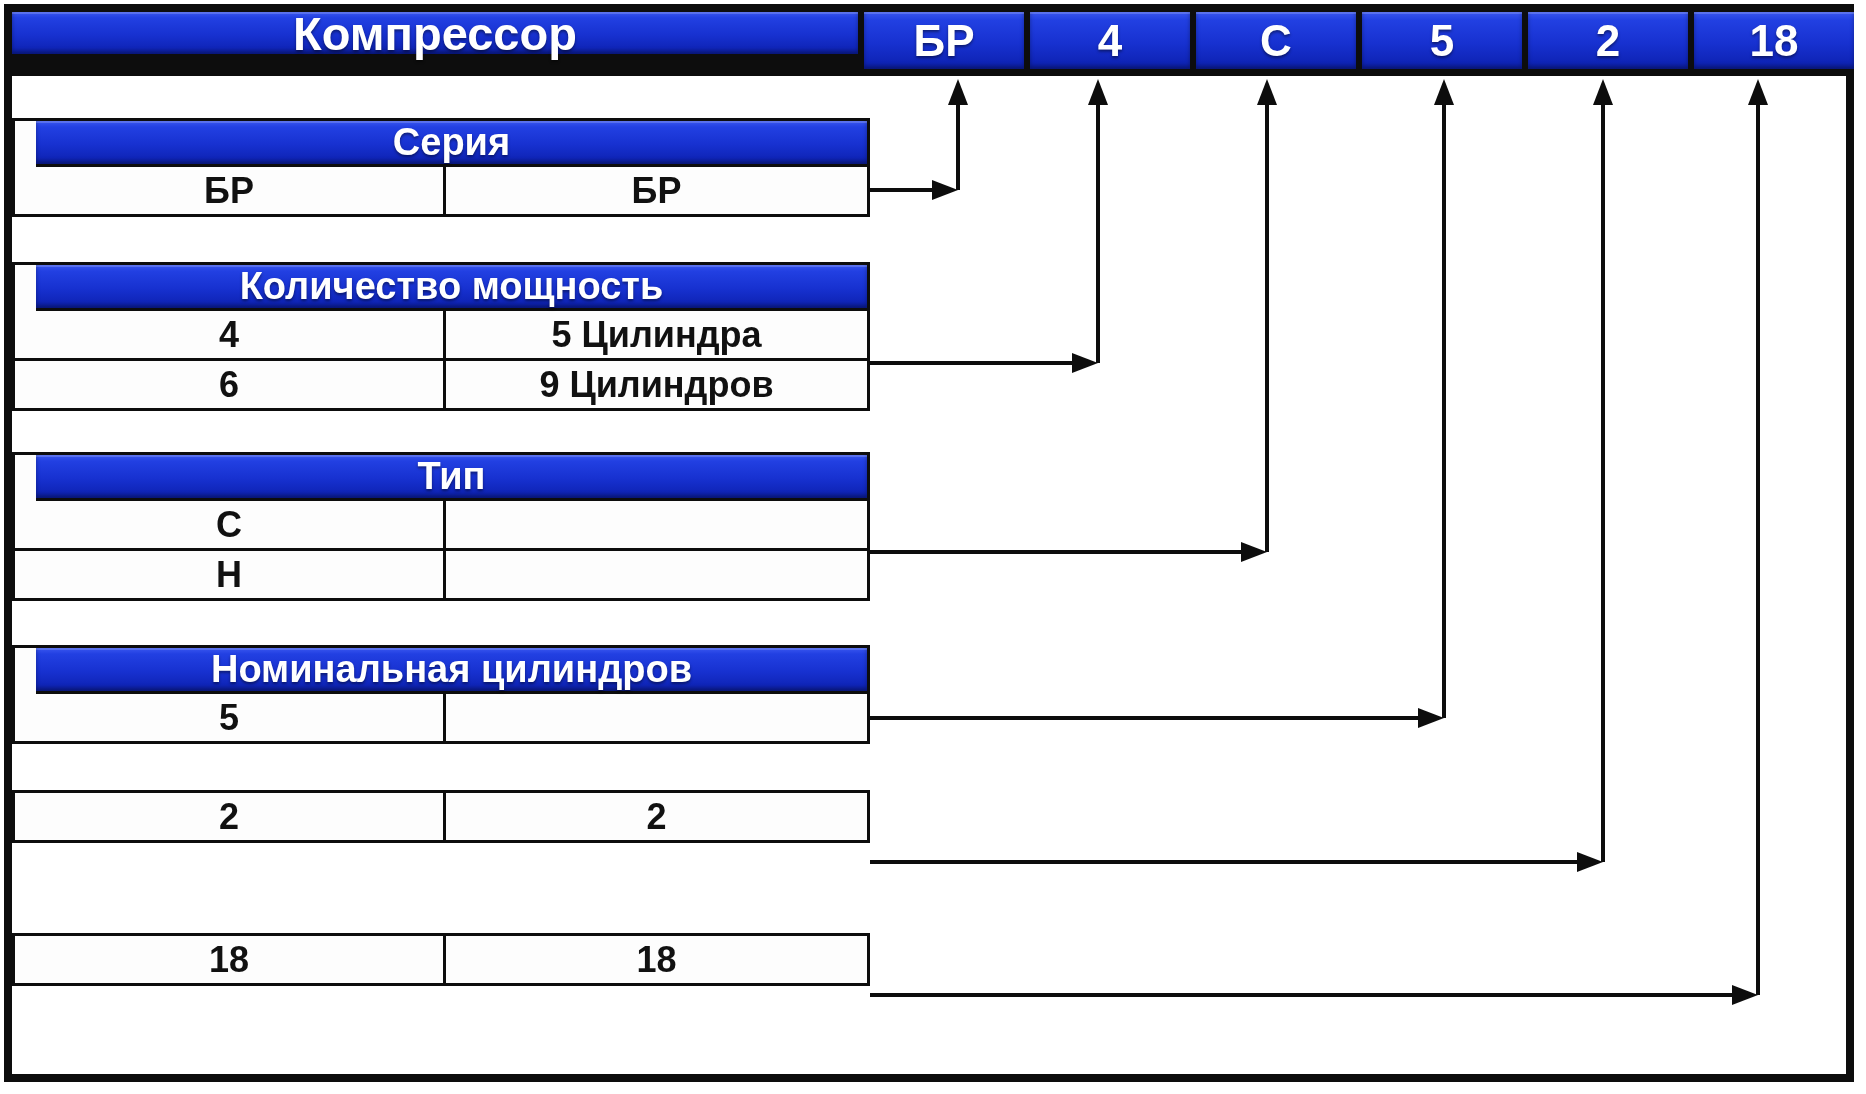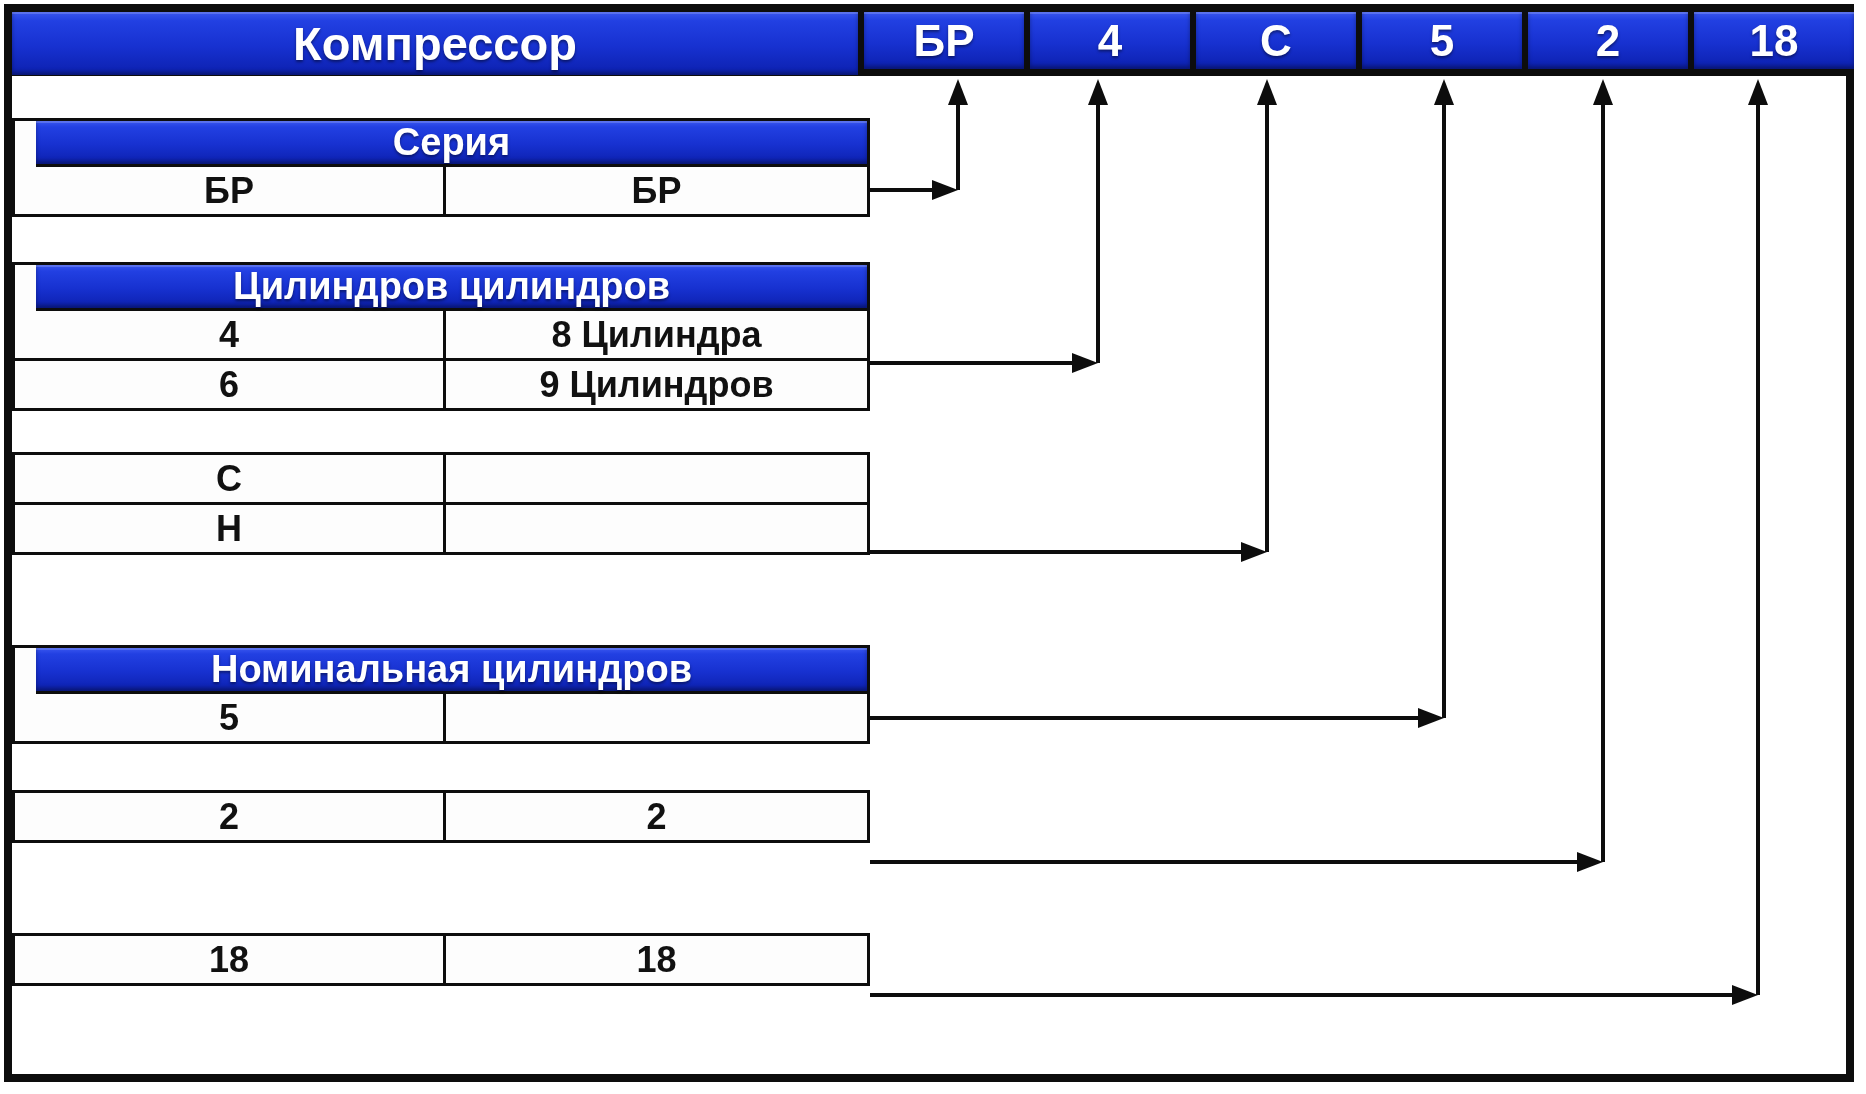--- a/index.html
+++ b/index.html
@@ -15,21 +15,21 @@
   .titlebar{
     position:absolute;left:12px;top:12px;width:1842px;height:64px;
     background:#0d0d0d;display:flex;align-items:flex-start;
   }
   .blue{
     background:linear-gradient(180deg,#3a57ef 0%,#2240e2 14%,#1731d0 55%,#0c20ae 100%);
     color:#ffffff;display:flex;align-items:center;justify-content:center;
     text-shadow:0 2px 3px rgba(0,0,0,0.45);
     box-shadow:inset 0 2px 0 rgba(255,255,255,0.18), inset 0 -3px 4px rgba(0,0,0,0.35);
   }
-  .cell-product{width:846px;height:63px;font-size:47px;}
+  .cell-product{width:846px;height:42px;font-size:47px;}
   .cell-code{width:160px;height:57px;margin-left:6px;font-size:44px;}
   
   .tbl{
     position:absolute;left:12px;width:858px;border:3px solid #0d0d0d;
     box-sizing:border-box;background:#fdfdfd;
   }
   .tbl-h{
     height:43px;border-bottom:3px solid #0d0d0d;font-size:38px;
     white-space:nowrap;
     margin-left:21px;
@@ -66,32 +66,33 @@
 
   <div class="tbl t1">
     <div class="tbl-h blue">Серия</div>
     <div class="tbl-r">
       <div class="c c1">БР</div>
       <div class="c c2">БР</div>
     </div>
   </div>
 
   <div class="tbl t2">
-    <div class="tbl-h blue">Цилиндров цилиндров</div>
+    <div class="tbl-h blue">Количество мощность</div>
     <div class="tbl-r">
       <div class="c c1">4</div>
-      <div class="c c2">8 Цилиндра</div>
+      <div class="c c2">5 Цилиндра</div>
     </div>
     <div class="tbl-r">
       <div class="c c1">6</div>
       <div class="c c2">9 Цилиндров</div>
     </div>
   </div>
 
   <div class="tbl t3">
+    <div class="tbl-h blue">Тип</div>
     <div class="tbl-r">
       <div class="c c1">С</div>
     </div>
     <div class="tbl-r">
       <div class="c c1">Н</div>
     </div>
   </div>
 
   <div class="tbl t4">
     <div class="tbl-h blue">Номинальная цилиндров</div>

